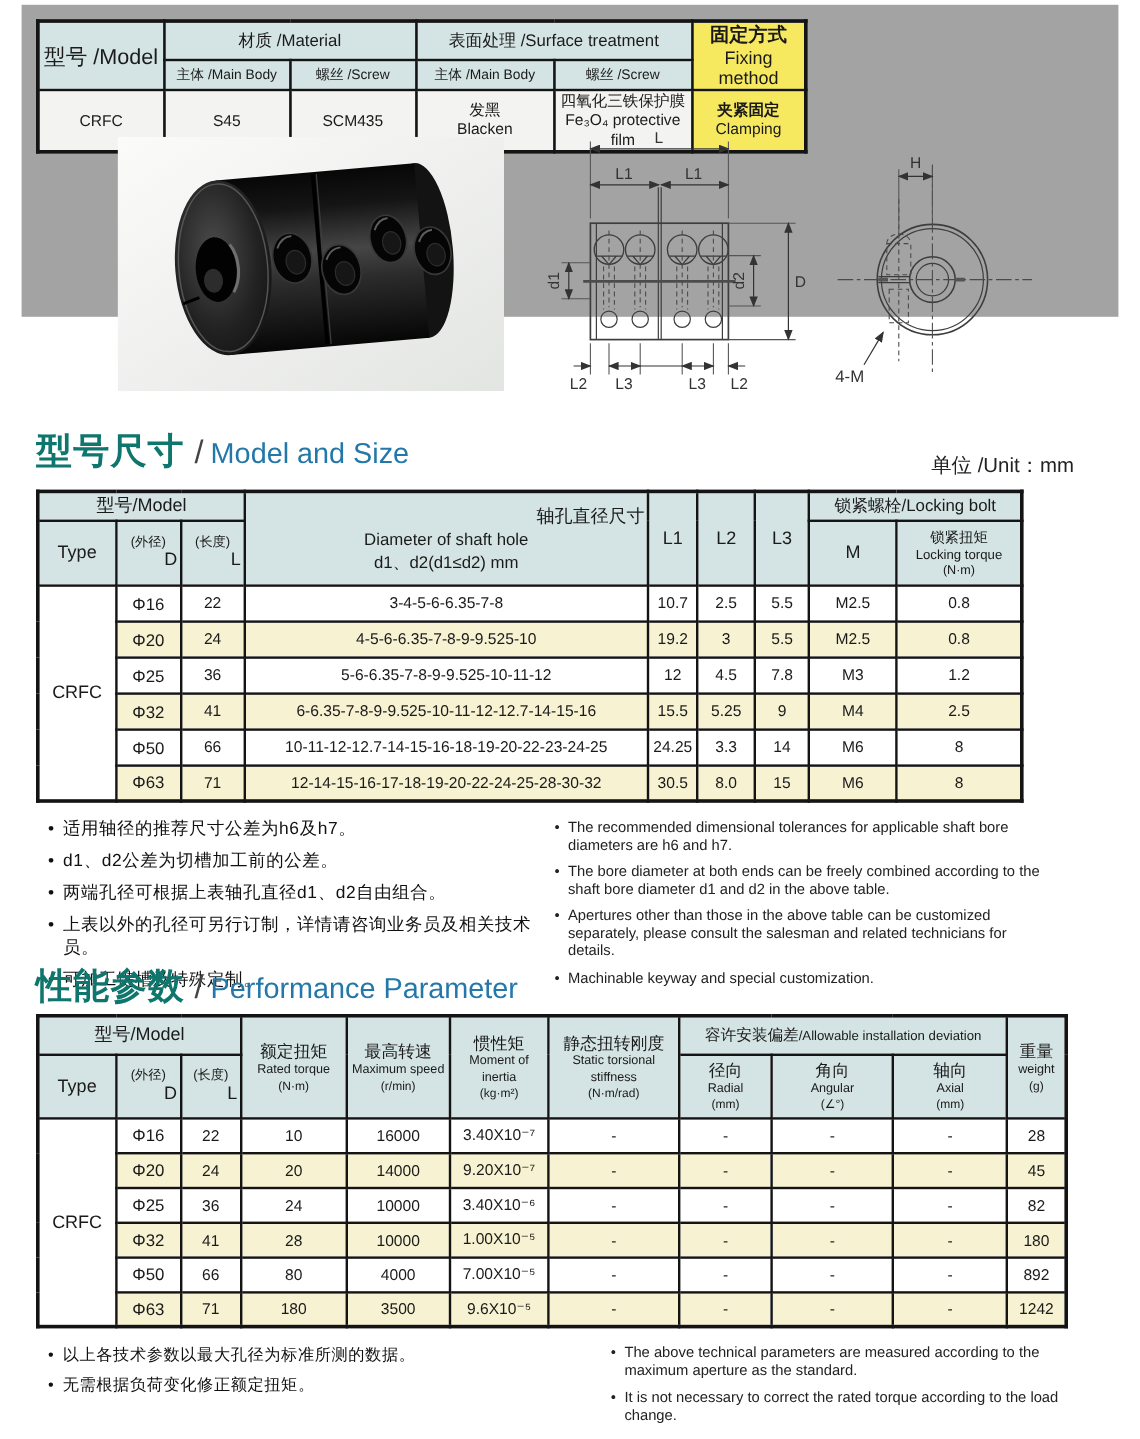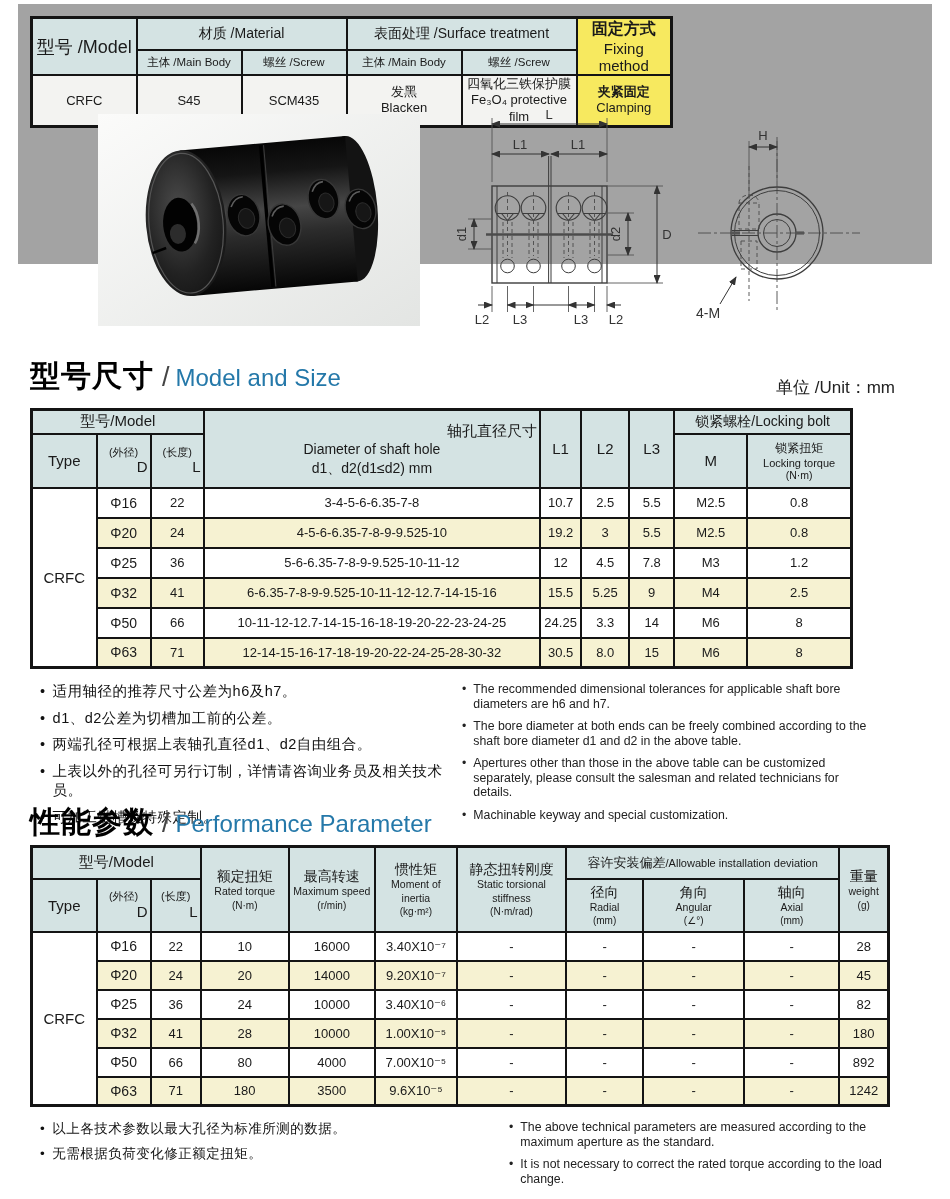--- a/index.html
+++ b/index.html
@@ -24,21 +24,21 @@
   .spec td.yhd { background:#f7e95f; }
   .spec .big { font-size:18px; }
   .spec .mid { font-size:14px; }
   .spec .sub { font-size:11.5px; }
   .spec .val { font-size:13px; }
   .two-line { line-height:1.25; }
   .fix-zh { font-size:16px; font-weight:bold; }
   .fix-en { font-size:15px; }
   
   .sec-title { position:absolute; left:30px; white-space:nowrap; }
-  .sec-title .zh { font-size:30px; font-weight:600; color:#000000; letter-spacing:1px; }
+  .sec-title .zh { font-size:30px; font-weight:600; color:#0f766e; letter-spacing:1px; }
   .sec-title .sep { font-size:27px; color:#444; margin:0 6px 0 8px; }
   .sec-title .en { font-size:24px; color:#2478a9; }
   .unit-line { position:absolute; left:600px; top:376px; width:295px; text-align:right; font-size:17px; color:#222; }
   
   .size-table { position:absolute; left:30px; top:408px; width:823px; }
   .size-table tr.hr1 { height:24px; }
   .size-table tr.hr2 { height:54px; }
   .size-table tr.br { height:30px; }
   .f15 { font-size:15px;text-align:right; }
   .f14 { font-size:14px; }

